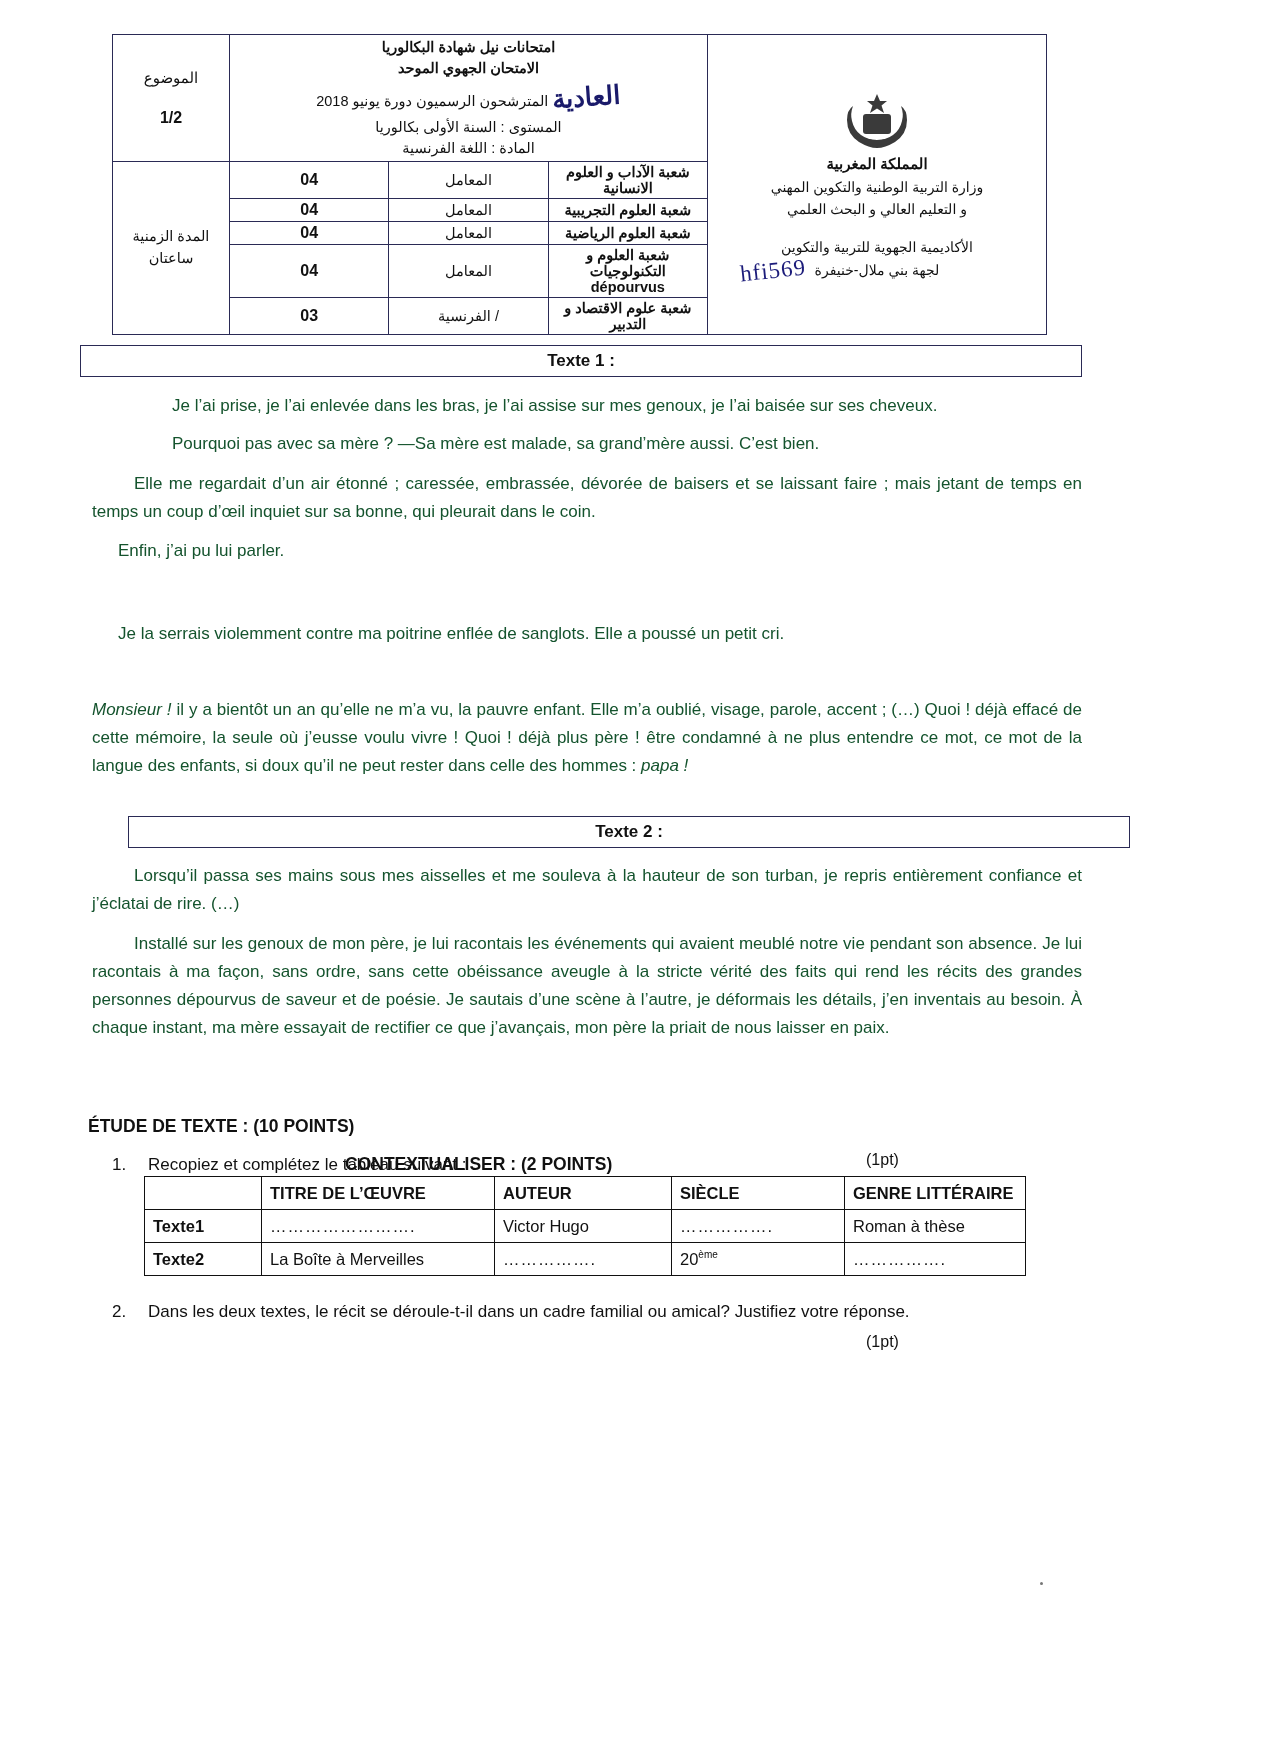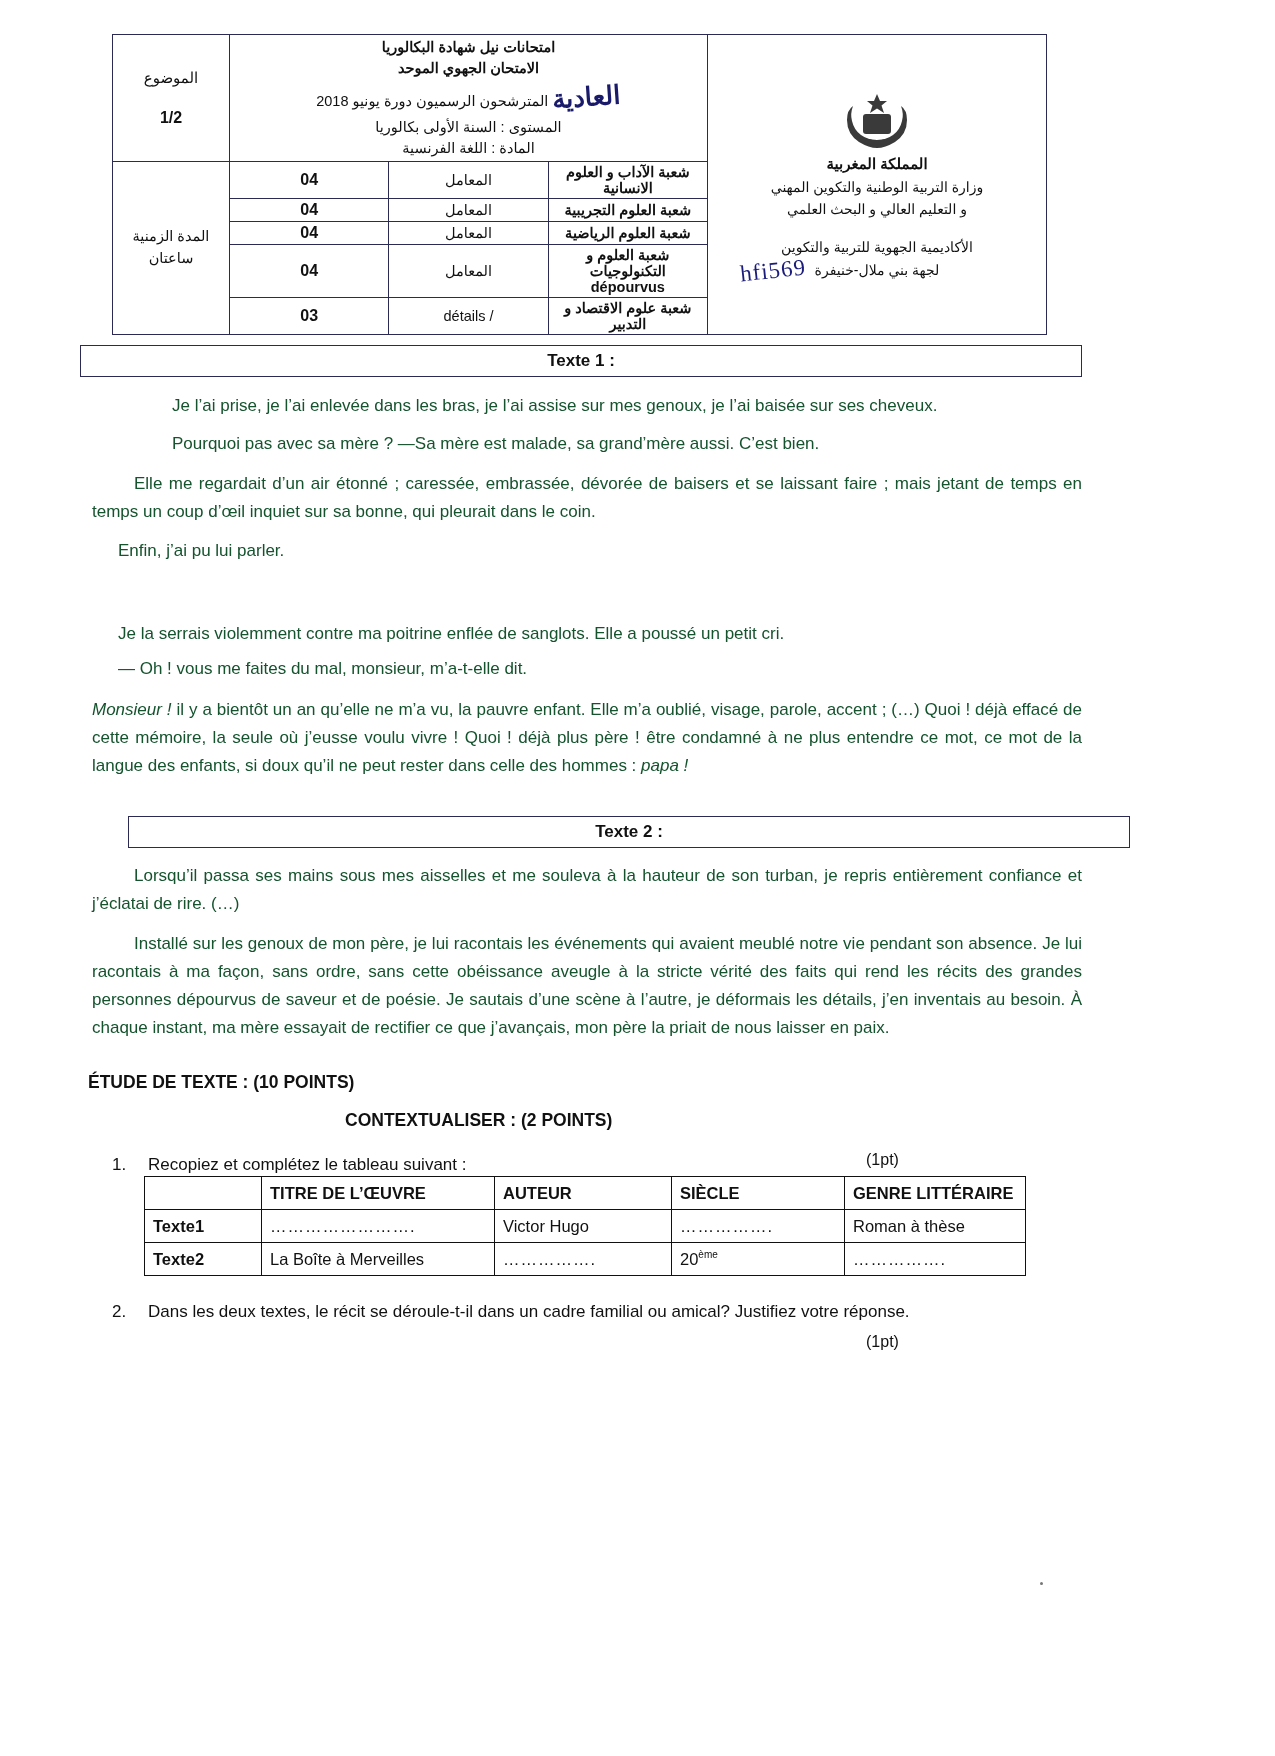--- a/index.html
+++ b/index.html
@@ -143,20 +143,21 @@
     color: #14532d;
   }
   .para.indent { text-indent: 42px; }
   .ital { font-style: italic; }
 
   
   .sec-head {
     position: absolute;
     font-weight: bold;
     font-size: 17.5px;
+    margin-top: 44px;
   }
 
   
   .q {
     position: absolute;
     font-size: 17px;
     line-height: 1.6;
   }
   .q .num {
     position: absolute;
@@ -268,38 +269,37 @@
         <td class="cell-coef-lbl">المعامل</td>
         <td class="cell-branch">شعبة العلوم الرياضية</td>
       </tr>
       <tr>
         <td class="cell-coef-num">04</td>
         <td class="cell-coef-lbl">المعامل</td>
         <td class="cell-branch">شعبة العلوم و التكنولوجيات dépourvus</td>
       </tr>
       <tr>
         <td class="cell-coef-num">03</td>
-        <td class="cell-coef-lbl">/ détails</td>
+        <td class="cell-coef-lbl">/ الفرنسية</td>
         <td class="cell-branch">شعبة علوم الاقتصاد و التدبير</td>
       </tr>
     </tbody>
       </table>
   </div>
   <div class="handwrite-code">hfi569</div>
 
   <div class="banner" style="top:345px;">
     <span>Texte 1 :</span>
   </div>
 
   <div class="para indent" style="left:130px; top:392px; width:950px;">Je l’ai prise, je l’ai enlevée dans les bras, je l’ai assise sur mes genoux, je l’ai baisée sur ses cheveux.</div>
   <div class="para indent" style="left:130px; top:430px; width:950px;">Pourquoi pas avec sa mère ? —Sa mère est malade, sa grand’mère aussi. C’est bien.</div>
   <div class="para indent" style="left:92px; top:470px; width:990px;">Elle me regardait d’un air étonné ; caressée, embrassée, dévorée de baisers et se laissant faire ; mais jetant de temps en temps un coup d’œil inquiet sur sa bonne, qui pleurait dans le coin.</div>
   <div class="para" style="left:118px; top:537px; width:950px;">Enfin, j’ai pu lui parler.</div>
   <div class="para" style="left:118px; top:620px; width:950px;">Je la serrais violemment contre ma poitrine enflée de sanglots. Elle a poussé un petit cri.</div>
-  <div class="para" style="left:118px; top:655px; width:950px;">—  Oh ! vous me faites du mal, monsieur, m’a-t-elle dit.</div>
   <div class="para" style="left:92px; top:696px; width:990px;">
     <span class="ital">Monsieur !</span><span> il y a bientôt un an qu’elle ne m’a vu, la pauvre enfant. Elle m’a oublié, visage, parole, accent ; (…) Quoi ! déjà effacé de cette mémoire, la seule où j’eusse voulu vivre ! Quoi ! déjà plus père ! être condamné à ne plus entendre ce mot, ce mot de la langue des enfants, si doux qu’il ne peut rester dans celle des hommes : </span><span class="ital">papa !</span>
   </div>
 
   <div class="banner" style="top:816px;margin-left:48px;">
     <span>Texte 2 :</span>
   </div>
 
   <div class="para indent" style="left:92px; top:862px; width:990px;">Lorsqu’il passa ses mains sous mes aisselles et me souleva à la hauteur de son turban, je repris entièrement confiance et j’éclatai de rire. (…)</div>
   <div class="para indent" style="left:92px; top:930px; width:990px;">Installé sur les genoux de mon père, je lui racontais les événements qui avaient meublé notre vie pendant son absence. Je lui racontais à ma façon, sans ordre, sans cette obéissance aveugle à la stricte vérité des faits qui rend les récits des grandes personnes dépourvus de saveur et de poésie. Je sautais d’une scène à l’autre, je déformais les détails, j’en inventais au besoin. À chaque instant, ma mère essayait de rectifier ce que j’avançais, mon père la priait de nous laisser en paix.</div>

